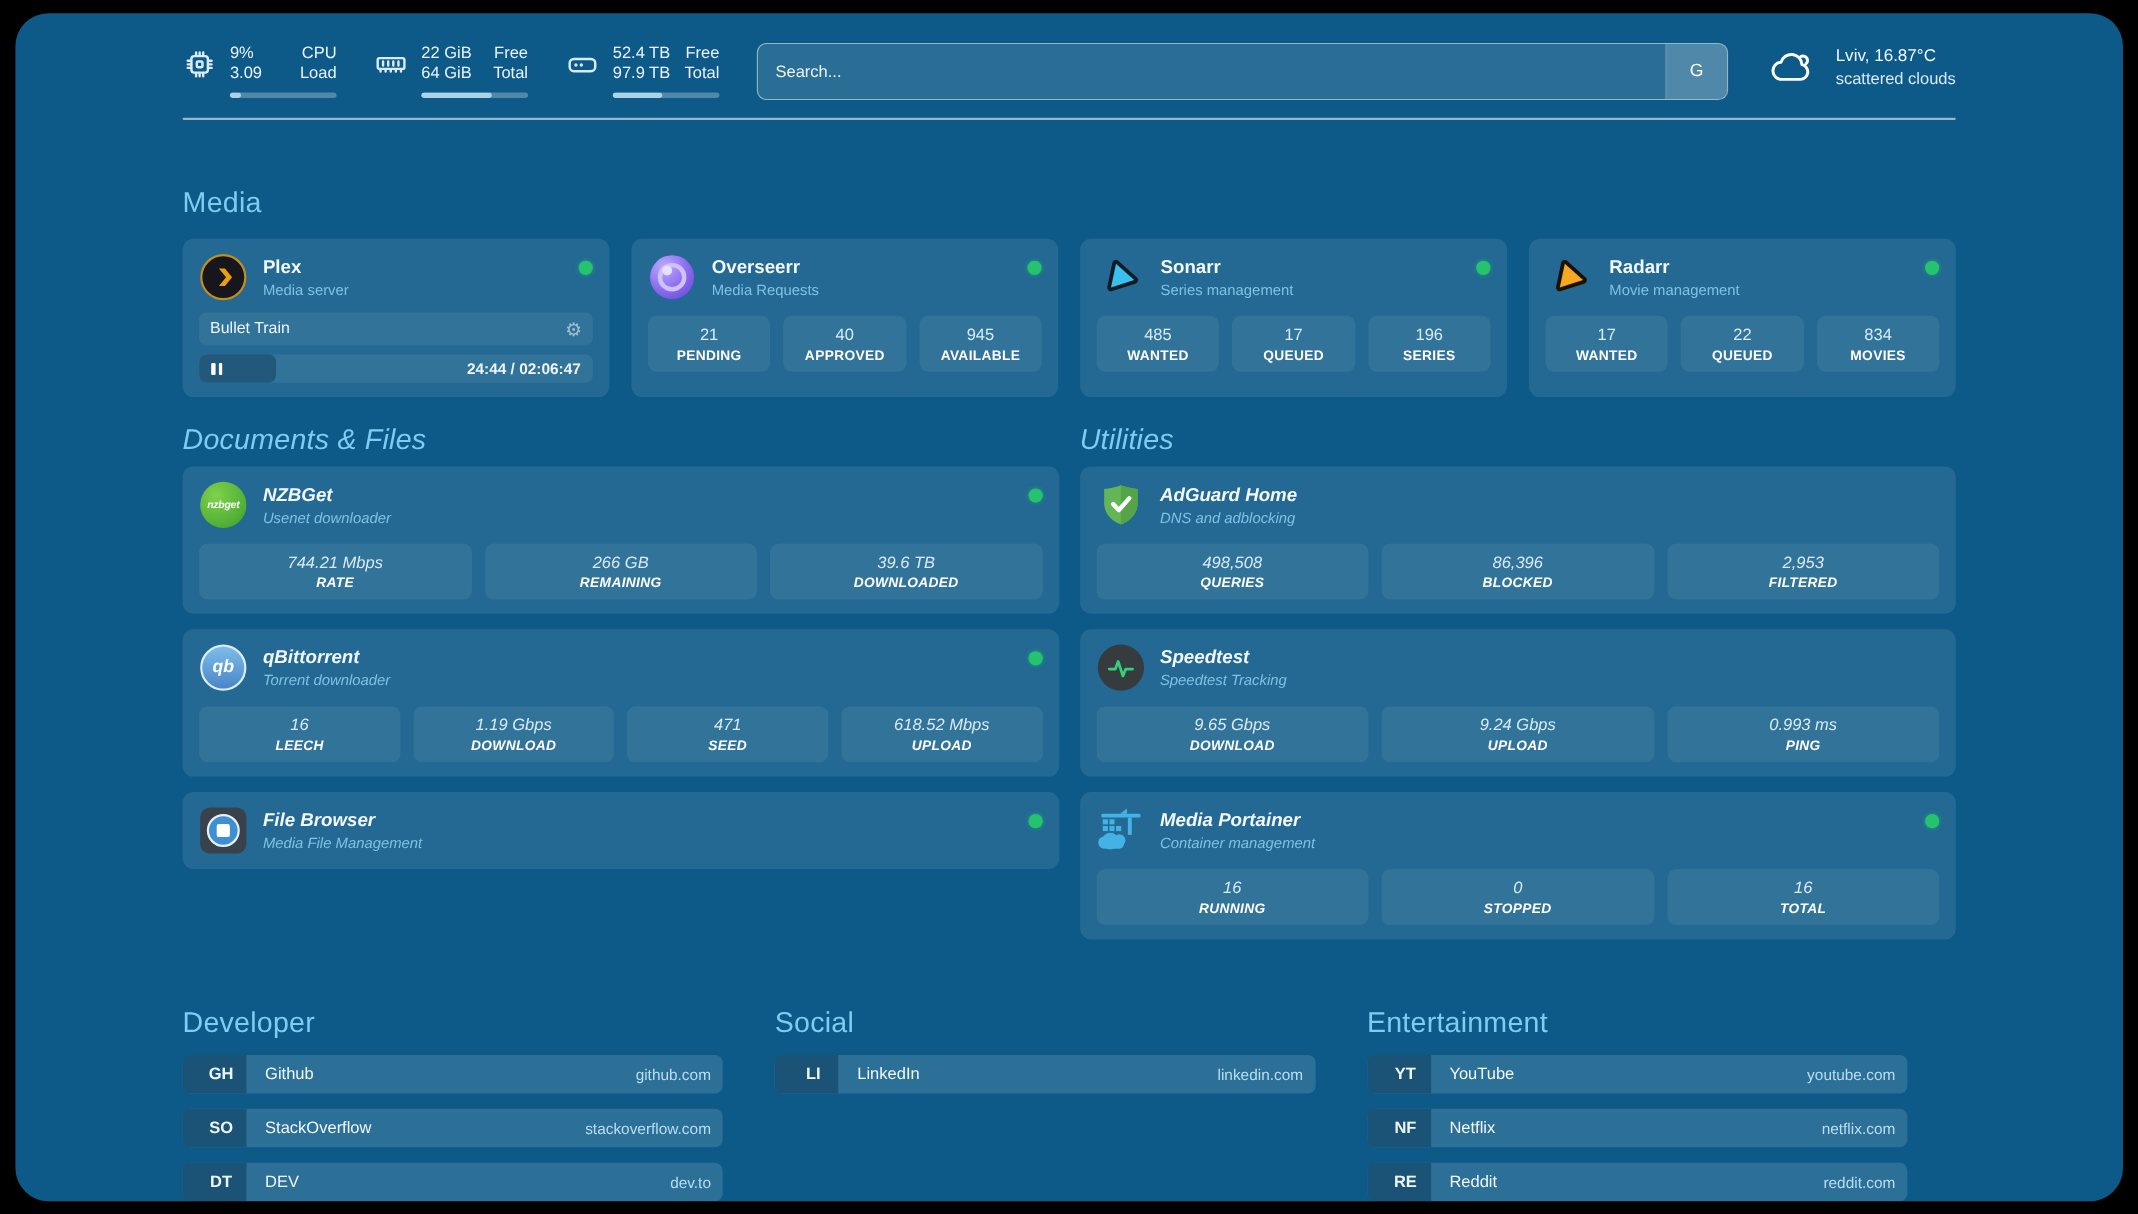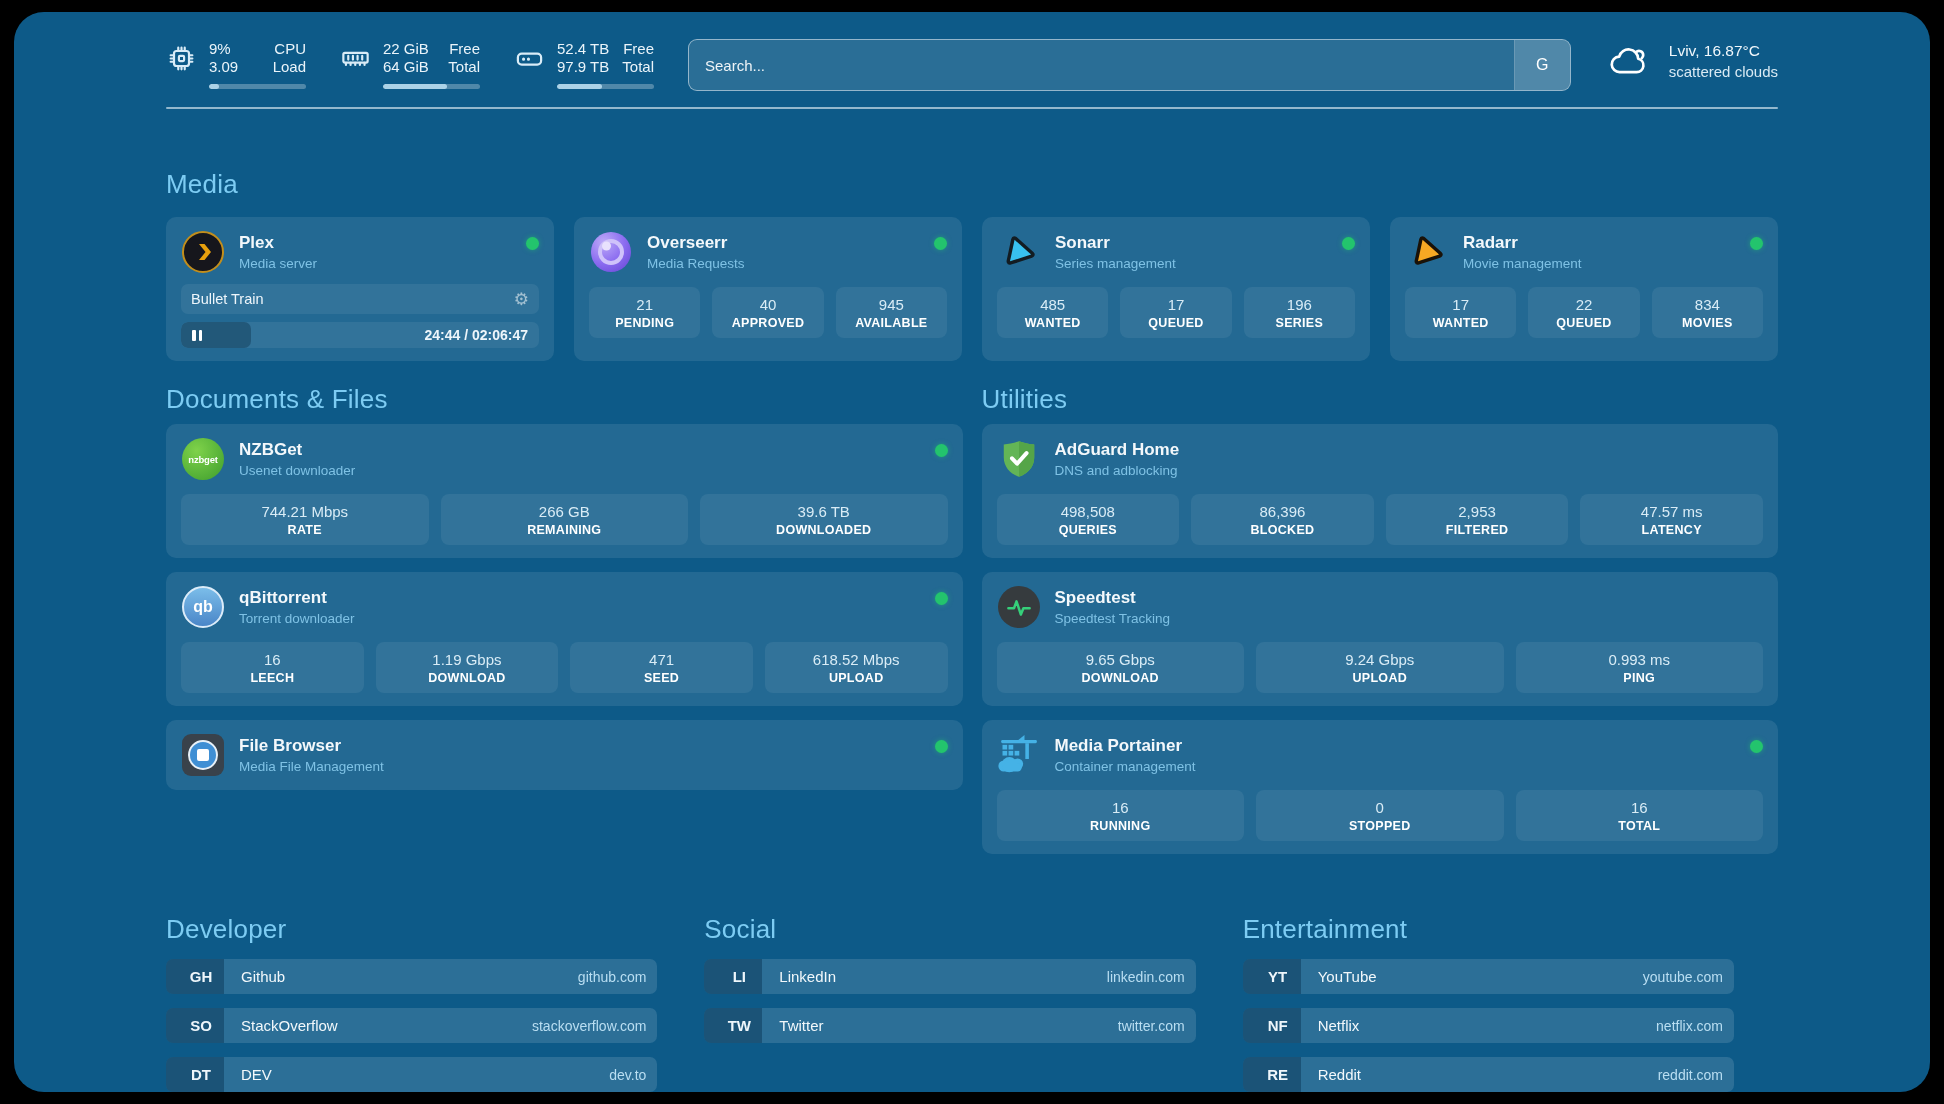--- a/index.html
+++ b/index.html
@@ -35,21 +35,21 @@
   .wicon svg { width: 100%; height: 100%; }
   .wline1 { font-size: 15.5px; color: #f0f7fb; }
   .wline2 { font-size: 15px; color: #d9eaf4; margin-top: 3px; }
 
   .divider { margin-top: 16px; height: 2px; background: rgba(236,246,252,0.6); border-radius: 1px; }
 
   
   .section-title { font-size: 26px; font-weight: 500; color: #7dccf3; letter-spacing: .2px; }
   .sec-media { margin-top: 60px; }
   .grid4 { margin-top: 17px; display: grid; grid-template-columns: repeat(4,1fr); gap: 20px; }
-  .twocol { margin-top: 23px; display: grid; grid-template-columns: 1fr 1fr; gap: 19px; align-items: start; }
+  .twocol { margin-top: 23px; display: grid; grid-template-columns: 1fr 1fr; gap: 19px; align-items: start; font-style: italic; }
   .col-cards { margin-top: 9px; display: flex; flex-direction: column; gap: 14px; }
 
   
   .card { background: rgba(255,255,255,0.095); border-radius: 10px; padding: 13px 15px; cursor: pointer; }
   .chead { display: flex; align-items: center; }
   .aicon { width: 44px; height: 44px; margin-right: 14px; flex: none; display: flex; align-items: center; justify-content: center; }
   .aicon svg { display: block; }
   .aname { font-size: 17px; font-weight: 700; color: #f3f8fb; }
   .asub { font-size: 13.5px; color: #7fc2e5; margin-top: 3px; }
   .dot { width: 13px; height: 13px; border-radius: 50%; background: #23c46d; margin-left: auto;
@@ -435,24 +435,20 @@
                 <div class="v">498,508</div>
                 <div class="l">QUERIES</div>
               </div>
               <div class="stat">
                 <div class="v">86,396</div>
                 <div class="l">BLOCKED</div>
               </div>
               <div class="stat">
                 <div class="v">2,953</div>
                 <div class="l">FILTERED</div>
-              </div>
-              <div class="stat">
-                <div class="v">47.57 ms</div>
-                <div class="l">LATENCY</div>
               </div>
             </div>
           </div>
 
           <div class="card">
             <div class="chead">
               <div class="aicon">
                 <div class="ic-circle ic-speed">
                   <svg width="30" height="30" viewBox="0 0 24 24" fill="none" stroke="#35d07a" stroke-width="2" stroke-linecap="round" stroke-linejoin="round">
                     <polyline points="3.5,13 8,13 10,7.5 13.5,18 15.5,13 20.5,13"></polyline>
@@ -547,25 +543,20 @@
       </div>
 
       <div>
         <div class="section-title">Social</div>
         <div class="bmlist">
           <div class="bmrow">
             <div class="bmtag">LI</div>
             <div class="bmname">LinkedIn</div>
             <div class="bmurl">linkedin.com</div>
           </div>
-          <div class="bmrow">
-            <div class="bmtag">TW</div>
-            <div class="bmname">Twitter</div>
-            <div class="bmurl">twitter.com</div>
-          </div>
         </div>
       </div>
 
       <div>
         <div class="section-title">Entertainment</div>
         <div class="bmlist">
           <div class="bmrow">
             <div class="bmtag">YT</div>
             <div class="bmname">YouTube</div>
             <div class="bmurl">youtube.com</div>

